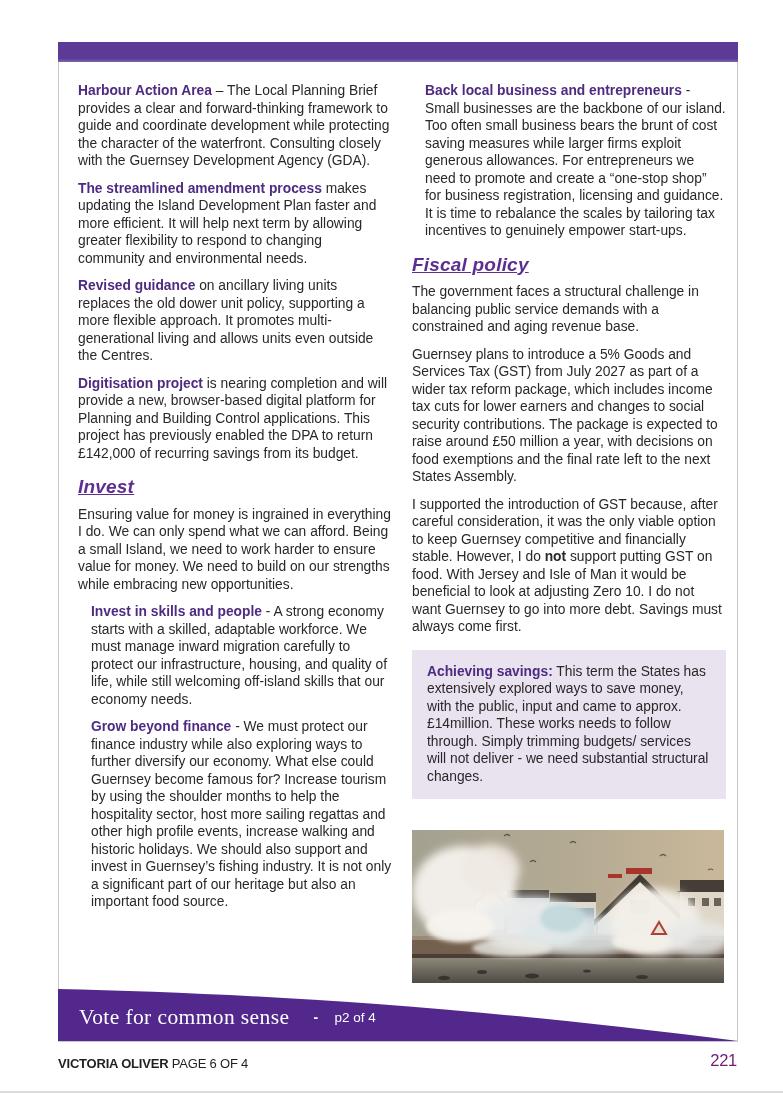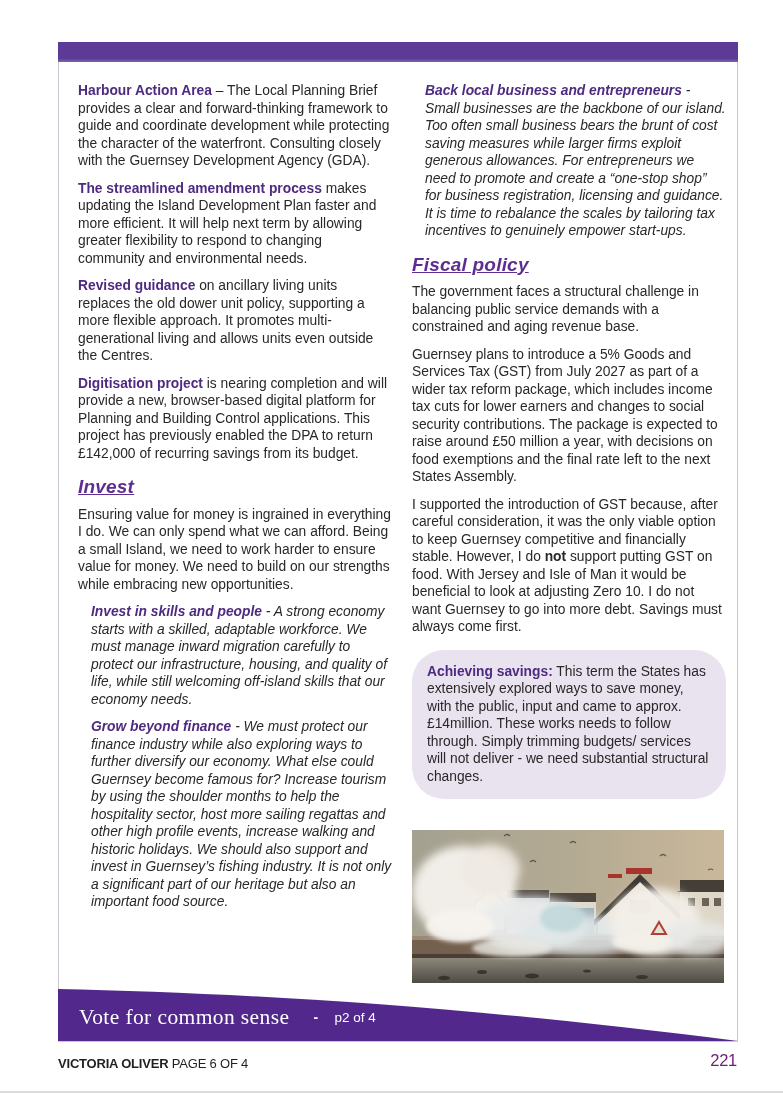--- a/index.html
+++ b/index.html
@@ -13,30 +13,30 @@
     box-sizing:border-box;border:1px solid #ccc6d3;border-top:none;background:#fff;
   }
   .topbar{
     position:absolute;left:-1px;top:0;width:680px;height:20px;
     background:linear-gradient(#5c3a95 0%,#5c3a95 82%,#7b67ac 100%);
   }
   .col{position:absolute;top:40px;width:314px;font-size:13.8px;line-height:17.5px;}
   .col-left{left:19px;}
   .col-right{left:353px;}
   p.para{margin:0 0 10px 0;}
-  p.indent{margin-left:13px;font-style:italic;}
+  p.indent{margin-left:13px;}
   .lead{font-weight:bold;color:#4e2a80;}
   .b{font-weight:bold;}
   h2.section{
     font-style:italic;font-weight:bold;font-size:19px;color:#5e2d91;
     margin:16px 0 10px 0;letter-spacing:.2px;text-decoration:underline;
   }
   .savings-box{
     background:#e8e3ef;margin-top:14px;padding:13px 15px 14px 15px;
-    box-sizing:border-box;width:314px;border-radius:32px;
+    box-sizing:border-box;width:314px;
   }
   .photo{
     position:absolute;left:353px;top:788px;width:312px;height:153px;overflow:hidden;
   }
   .banner{position:absolute;left:-1px;bottom:0;width:680px;height:56px;}
   .banner svg{display:block;}
   .banner-text{
     position:absolute;left:21px;bottom:11px;color:#ffffff;
     font-family:"Liberation Serif",serif;font-size:21.5px;letter-spacing:.4px;margin-top:20px;
   }

